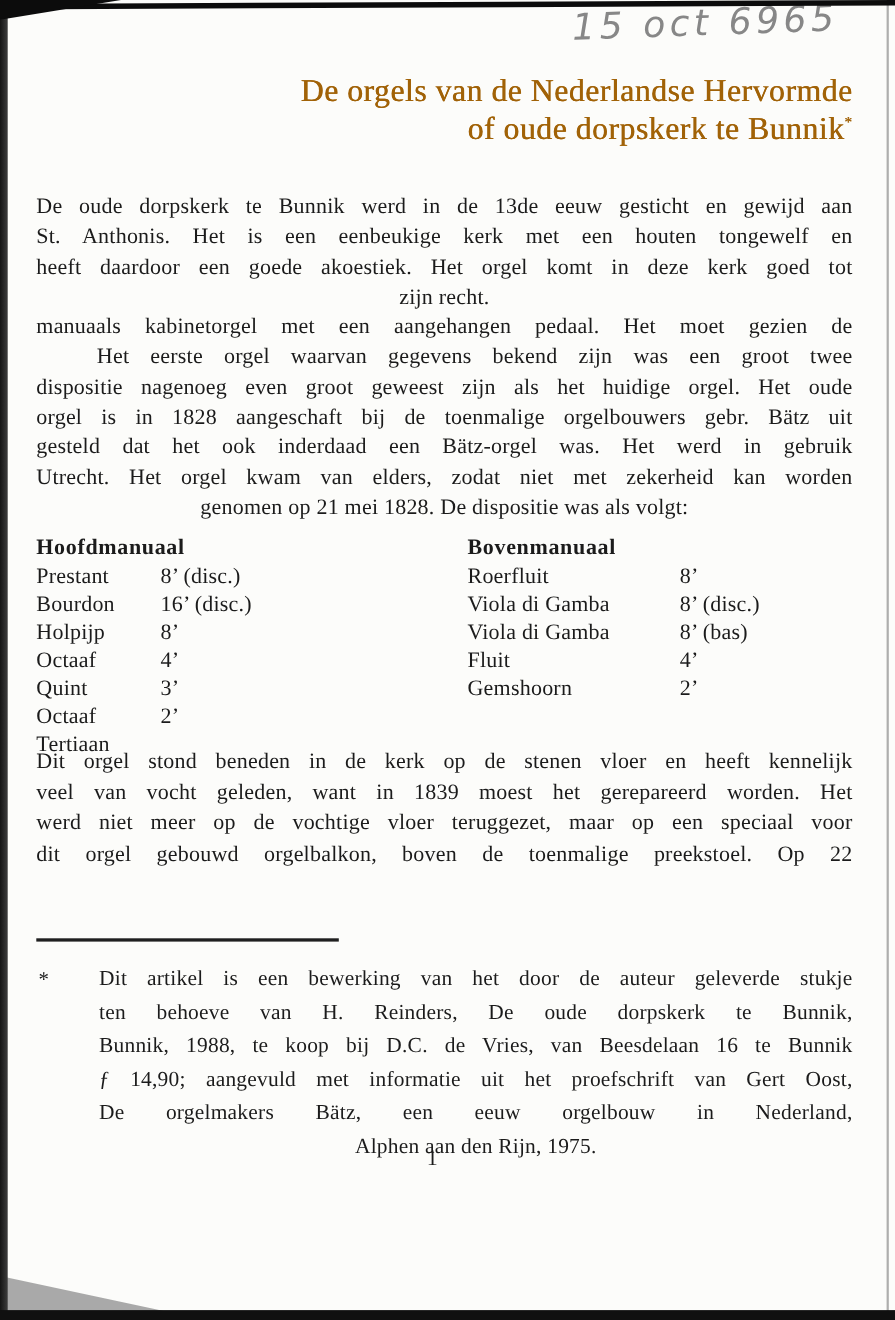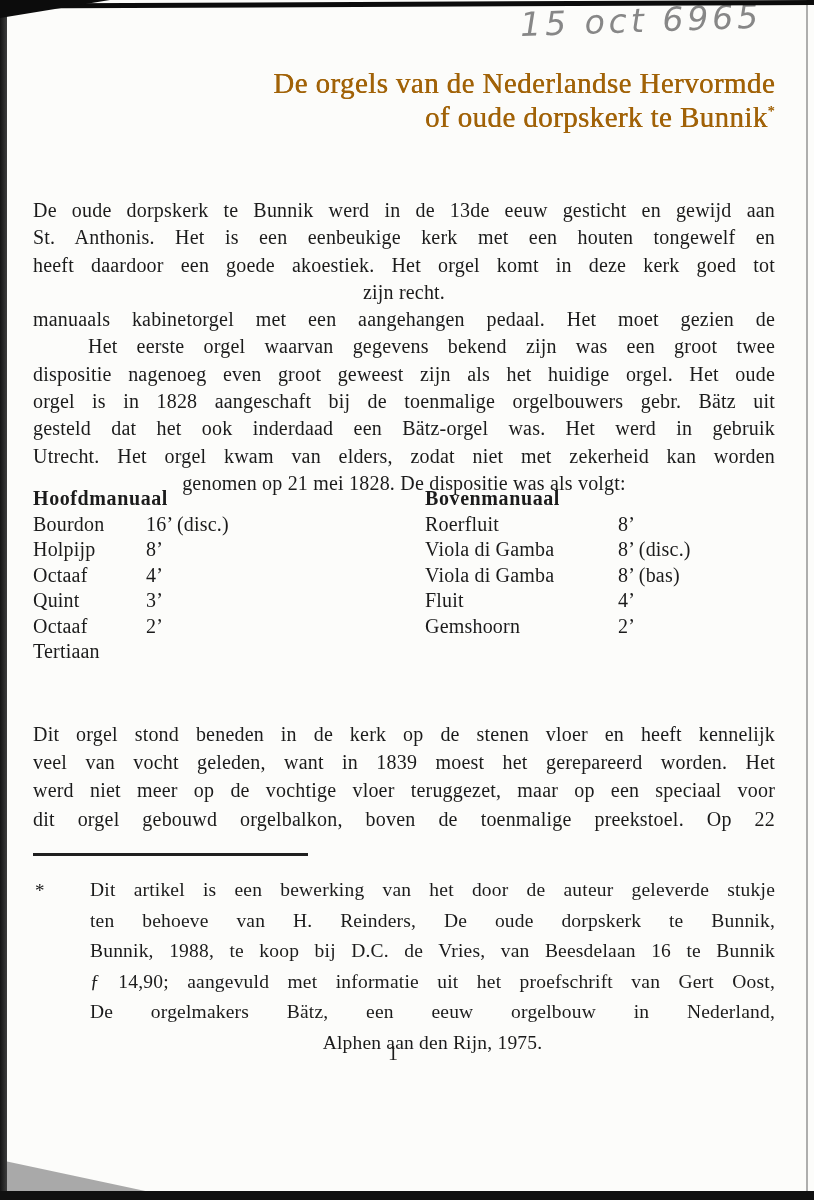--- a/index.html
+++ b/index.html
@@ -32,22 +32,22 @@
     font-size:29px;line-height:34px;color:#a16207;
     text-shadow:0.4px 0 0 currentColor;letter-spacing:0.4px;}
   .title sup{font-size:14px;vertical-align:super;line-height:0;}
 
   
   .bodyblock{position:absolute;left:33px;width:742px;font-size:20px;line-height:27.3px;
     letter-spacing:0.2px;}
   .jl{text-align:justify;text-align-last:justify;}
   .ll{text-align:center;}
   .indent{padding-left:55px;}
-  #flow1{top:197px;}
-  #para3{top:720px;line-height:28.2px;}
+  #flow1{top:175px;}
+  #para3{top:678px;line-height:28.2px;}
 
   
   .disposition{position:absolute;top:486px;font-size:20px;line-height:25.5px;letter-spacing:0.2px;}
   #col-left{left:33px;width:360px;}
   #col-right{left:425px;width:360px;}
   .disp-header{font-weight:bold;letter-spacing:0.6px;}
   .stop-row{white-space:nowrap;}
   #col-left .stop-name{display:inline-block;width:113px;}
   #col-right .stop-name{display:inline-block;width:193px;}
 
@@ -91,20 +91,21 @@
     <div class="jl">dispositie nagenoeg even groot geweest zijn als het huidige orgel. Het oude</div>
     <div class="jl">orgel is in 1828 aangeschaft bij de toenmalige orgelbouwers gebr. Bätz uit</div>
     <div class="jl">gesteld dat het ook inderdaad een Bätz-orgel was. Het werd in gebruik</div>
     <div class="jl">Utrecht. Het orgel kwam van elders, zodat niet met zekerheid kan worden</div>
     <div class="ll">genomen op 21 mei 1828. De dispositie was als volgt:</div>
   </div>
 </div>
 
 <div class="disposition" id="col-left">
   <div class="disp-header">Hoofdmanuaal</div>
+  <div class="stop-row"><span class="stop-name">Prestant</span><span>8’ (disc.)</span></div>
   <div class="stop-row"><span class="stop-name">Bourdon</span><span>16’ (disc.)</span></div>
   <div class="stop-row"><span class="stop-name">Holpijp</span><span>8’</span></div>
   <div class="stop-row"><span class="stop-name">Octaaf</span><span>4’</span></div>
   <div class="stop-row"><span class="stop-name">Quint</span><span>3’</span></div>
   <div class="stop-row"><span class="stop-name">Octaaf</span><span>2’</span></div>
   <div class="stop-row"><span class="stop-name">Tertiaan</span><span></span></div>
 </div>
 
 <div class="disposition" id="col-right">
   <div class="disp-header">Bovenmanuaal</div>

